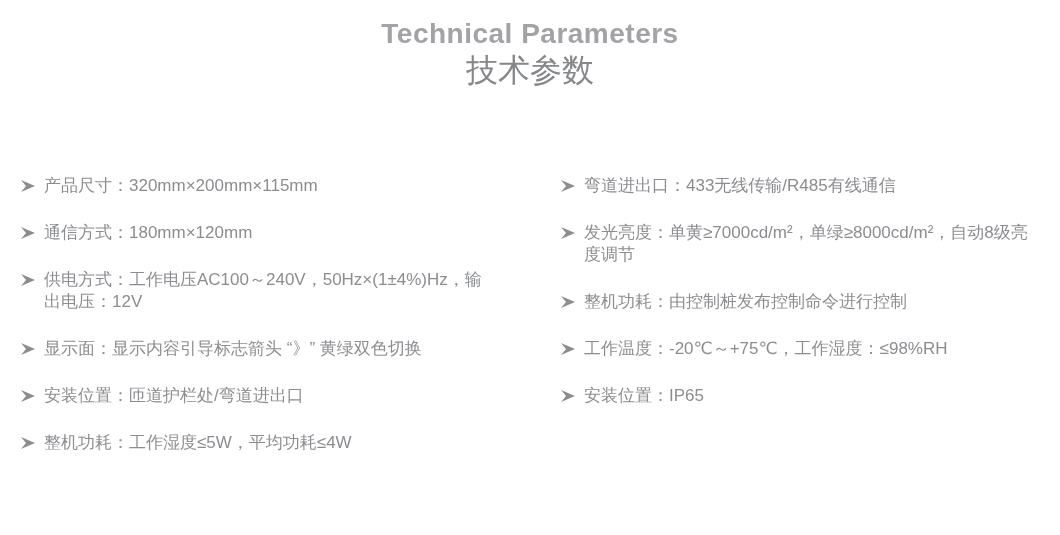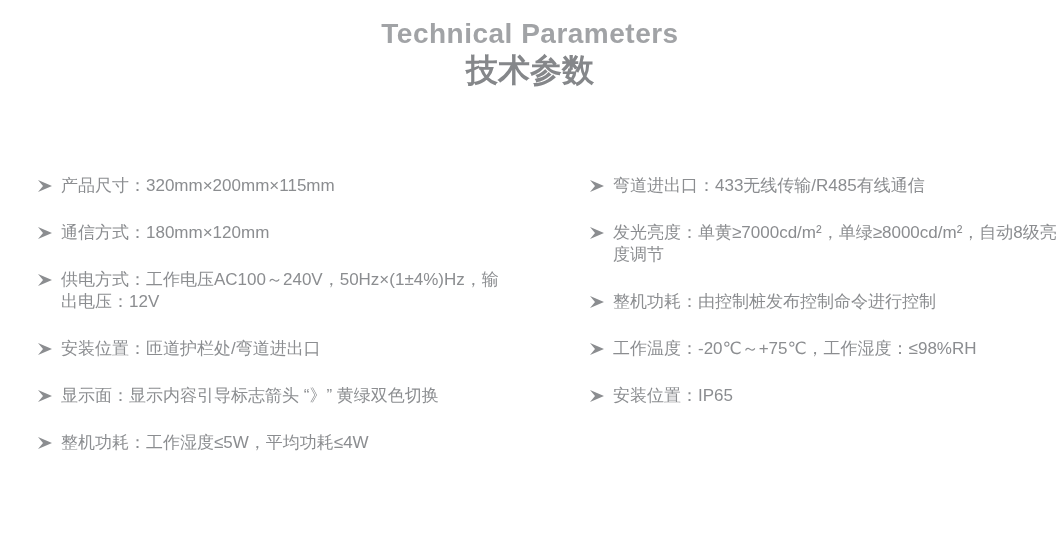--- a/index.html
+++ b/index.html
@@ -21,30 +21,29 @@
     margin: 0;
     font-size: 28px;
     font-weight: bold;
     letter-spacing: 0.5px;
     color: #a1a3a6;
     line-height: 33px;
   }
   .title-zh {
     margin: 0;
     font-size: 32px;
-    font-weight: 700;
+    font-weight: 400;
     color: #85878a;
     line-height: 40px;
   }
   .columns {
     display: flex;
     margin-top: 85px;
-    padding-left: 37px;
+    padding-left: 20px;
     box-sizing: border-box;
-    gap: 14px;
   }
   .col {
     width: 473px;
   }
   .col.right {
     margin-left: 67px;
   }
   .item {
     display: flex;
     align-items: flex-start;
@@ -101,30 +100,30 @@
         </span>
       <span class="text">供电方式：工作电压AC100～240V，50Hz×(1±4%)Hz，输出电压：12V</span>
     </div>
 
     <div class="item">
       <span class="bullet">
           <svg width="16" height="14" viewBox="0 0 16 14">
             <path d="M1 1 L15 7 L1 13 L6 7 Z" fill="#8b8d90"></path>
           </svg>
         </span>
-      <span class="text">安装位置：匝道护栏处/弯道进出口</span>
+      <span class="text">显示面：显示内容引导标志箭头 “》” 黄绿双色切换</span>
     </div>
 
     <div class="item">
       <span class="bullet">
           <svg width="16" height="14" viewBox="0 0 16 14">
             <path d="M1 1 L15 7 L1 13 L6 7 Z" fill="#8b8d90"></path>
           </svg>
         </span>
-      <span class="text">显示面：显示内容引导标志箭头 “》” 黄绿双色切换</span>
+      <span class="text">安装位置：匝道护栏处/弯道进出口</span>
     </div>
 
     <div class="item">
       <span class="bullet">
           <svg width="16" height="14" viewBox="0 0 16 14">
             <path d="M1 1 L15 7 L1 13 L6 7 Z" fill="#8b8d90"></path>
           </svg>
         </span>
       <span class="text">整机功耗：工作湿度≤5W，平均功耗≤4W</span>
     </div>

